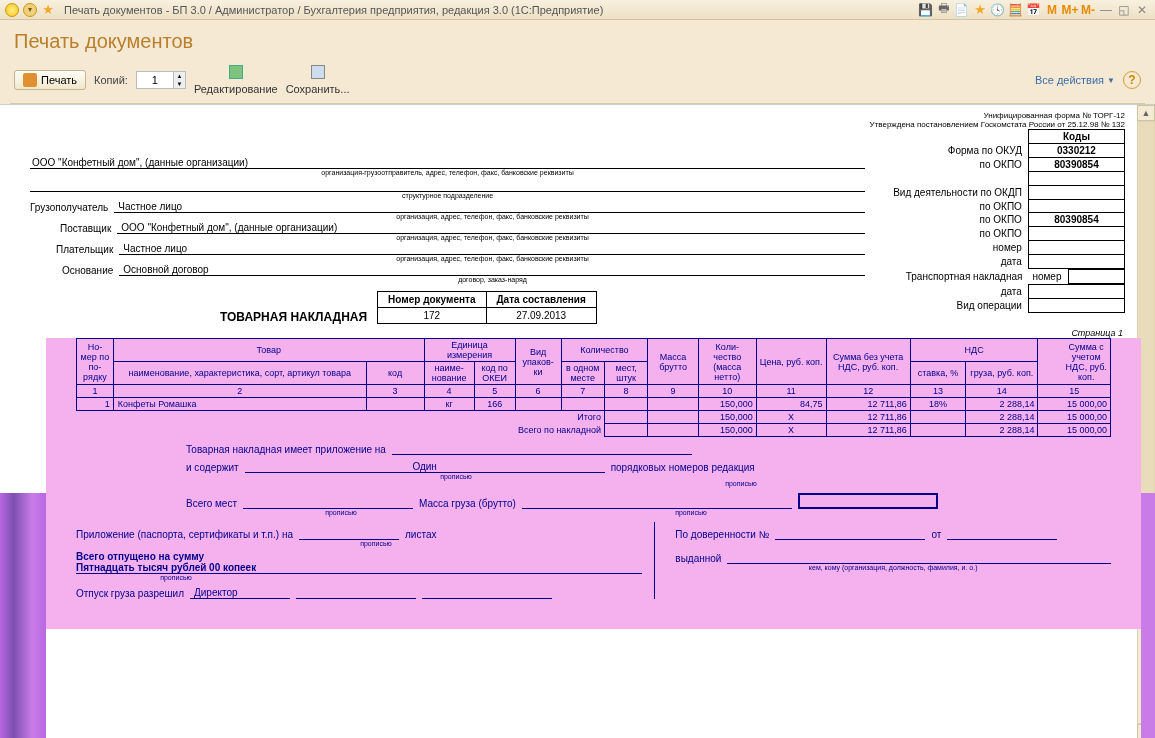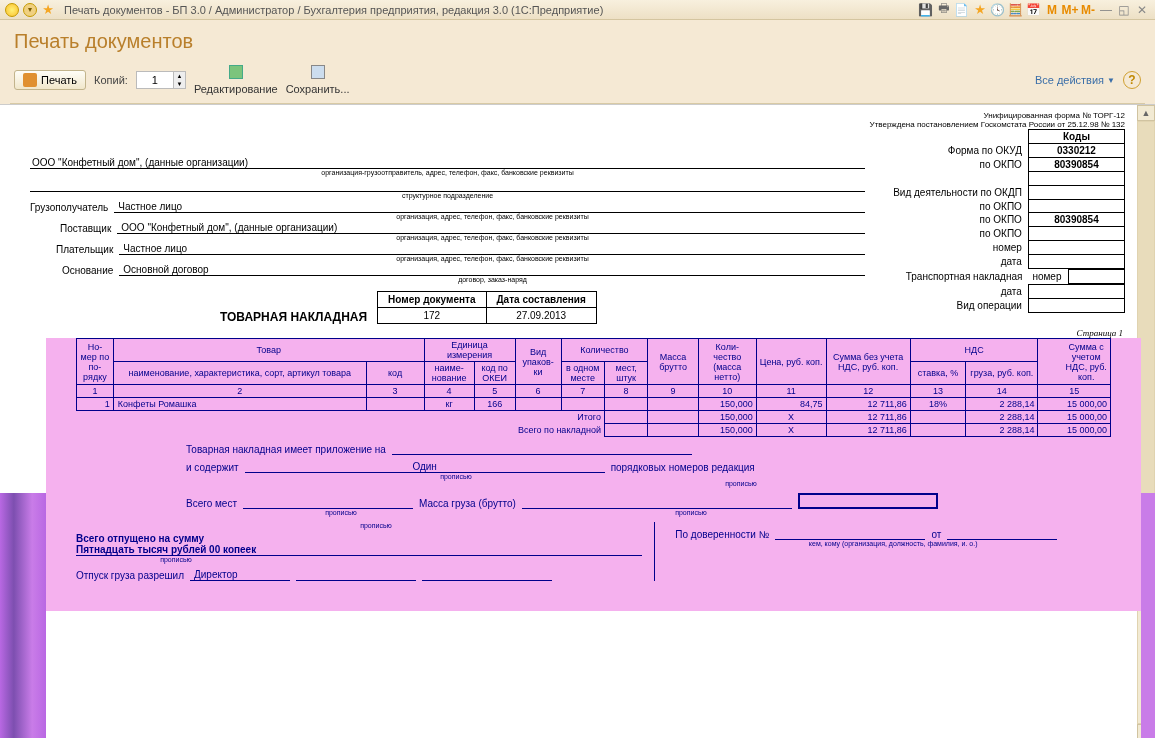--- a/index.html
+++ b/index.html
@@ -52,21 +52,21 @@
   .fieldline { display:flex; align-items:flex-end; gap:6px; margin-top:2px; }
   .fieldline .lbl { white-space:nowrap; }
   .fieldline .flex-uline { flex:1; border-bottom:1px solid #000; min-height:12px; padding-left:4px; }
   .hint-under { font-size:7px; text-align:center; color:#000; }
   
   .doc-number-block { display:flex; align-items:flex-end; gap:10px; margin-top:8px; }
   .doc-title-bold { font-weight:bold; font-size:12px; }
   .numdate { border-collapse:collapse; font-size:10px; }
   .numdate td, .numdate th { border:1px solid #000; padding:2px 10px; text-align:center; }
   
-  .page-num { text-align:right; font-style:italic; font-size:9px; margin:4px 2px 0 0;font-family:Liberation Serif, serif; }
+  .page-num { text-align:right; font-style:italic; font-size:9px; margin:4px 2px 0 0; }
   
   
   .pink-wrap { background:#f5b1ee; padding:0 30px 30px 30px; color:#00008b; font-size:10px; }
   .pink-wrap table { border-collapse:collapse; }
   .items-table th, .items-table td { border:1px solid #00008b; padding:1px 3px; text-align:center; font-weight:normal; font-size:9px; }
   .items-table th { background:transparent; }
   .items-table .rnum td { font-size:9px; }
   .items-table td.right { text-align:right; }
   .items-table td.left { text-align:left; padding-left:4px; }
   .noborder { border:none !important; }
@@ -417,38 +417,47 @@
       <span class="puline" style="width:270px;"></span>
       <span class="puline pbold" style="width:140px; border:2px solid #00008b; height:16px;"></span>
     </div>
     <div style="display:flex;">
       <div class="phint" style="margin-left:180px; width:170px;">прописью</div>
       <div class="phint" style="margin-left:130px; width:270px;">прописью</div>
     </div>
 
     <div class="columns" style="margin-top:6px;">
       <div class="col-left" style="border-right:1px solid #00008b; padding-right:12px;">
+        <div class="pfield">
+          <span class="plbl">Приложение (паспорта, сертификаты и т.п.) на</span>
+          <span class="puline" style="width:100px;"></span>
+          <span class="plbl">листах</span>
+        </div>
         <div class="phint" style="margin-left:250px; width:100px;">прописью</div>
         <div class="pbold" style="margin-top:4px;">Всего отпущено  на сумму</div>
         <div class="pbold" style="border-bottom:1px solid #00008b;">Пятнадцать тысяч рублей 00 копеек</div>
         <div class="phint" style="width:200px;">прописью</div>
         <div class="pfield">
           <span class="plbl">Отпуск груза разрешил</span>
           <span class="puline" style="width:100px;">Директор</span>
           <span class="puline" style="width:120px;"></span>
           <span class="puline" style="width:130px;"></span>
         </div>
       </div>
       <div class="col-right">
         <div class="pfield">
           <span class="plbl">По доверенности №</span>
           <span class="puline" style="width:150px;"></span>
           <span class="plbl">от</span>
           <span class="puline" style="width:110px;"></span>
         </div>
+        <div class="pfield" style="margin-top:12px;">
+          <span class="plbl">выданной</span>
+          <span class="puline" style="flex:1;"></span>
+        </div>
         <div class="phint" style="text-align:center;">кем, кому (организация, должность, фамилия, и. о.)</div>
         <div class="puline" style="height:14px;"></div>
       </div>
     </div>
   </div>
 
   <div class="hscroll-bar">
     <div class="arrow">◄</div>
     <div class="track">
         <div class="thumb"></div>

